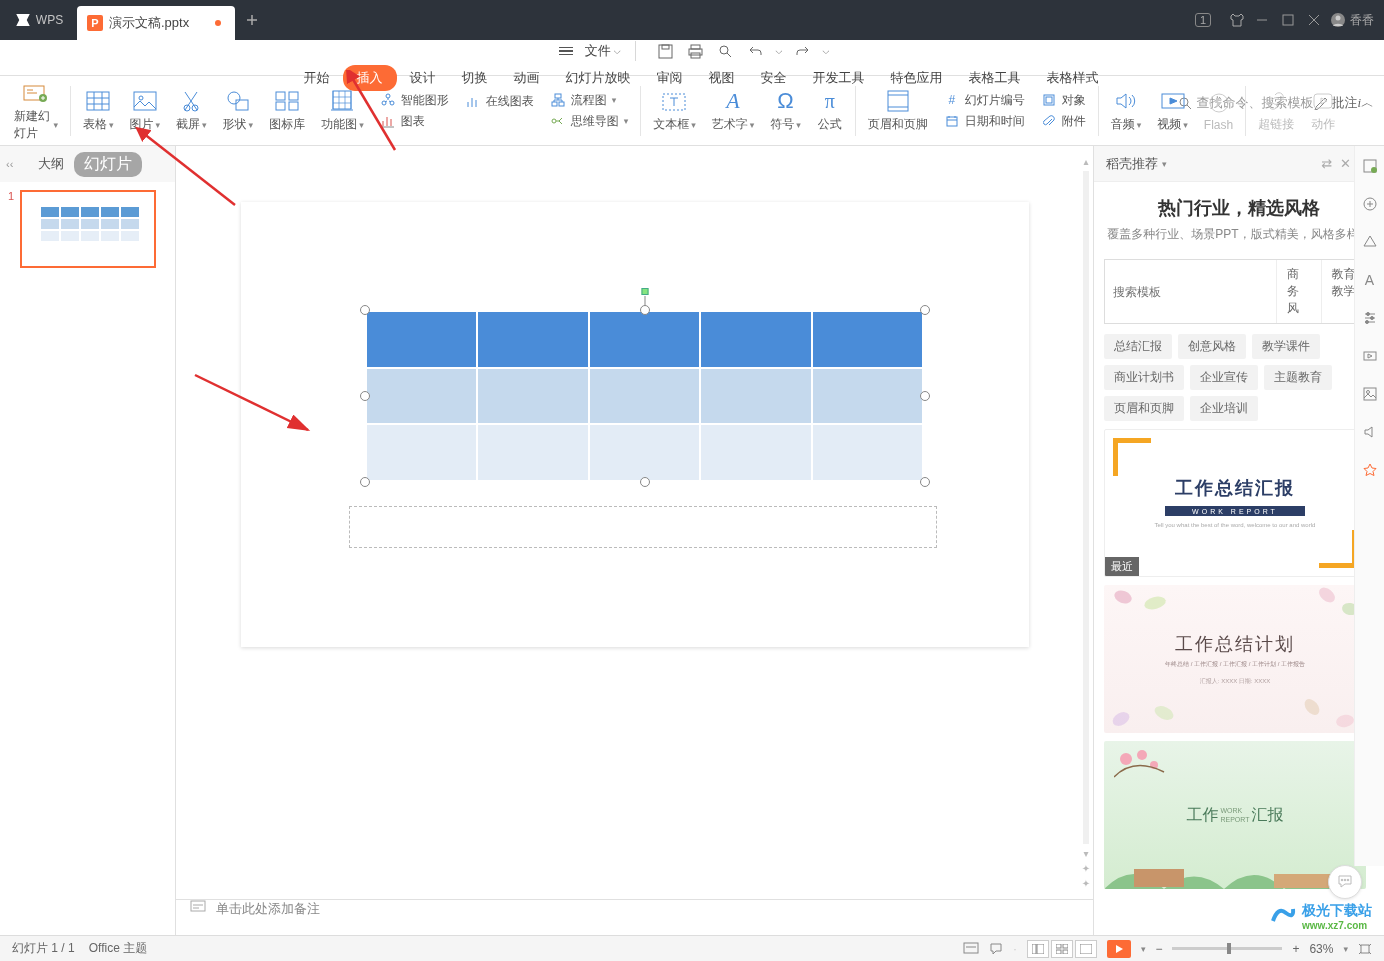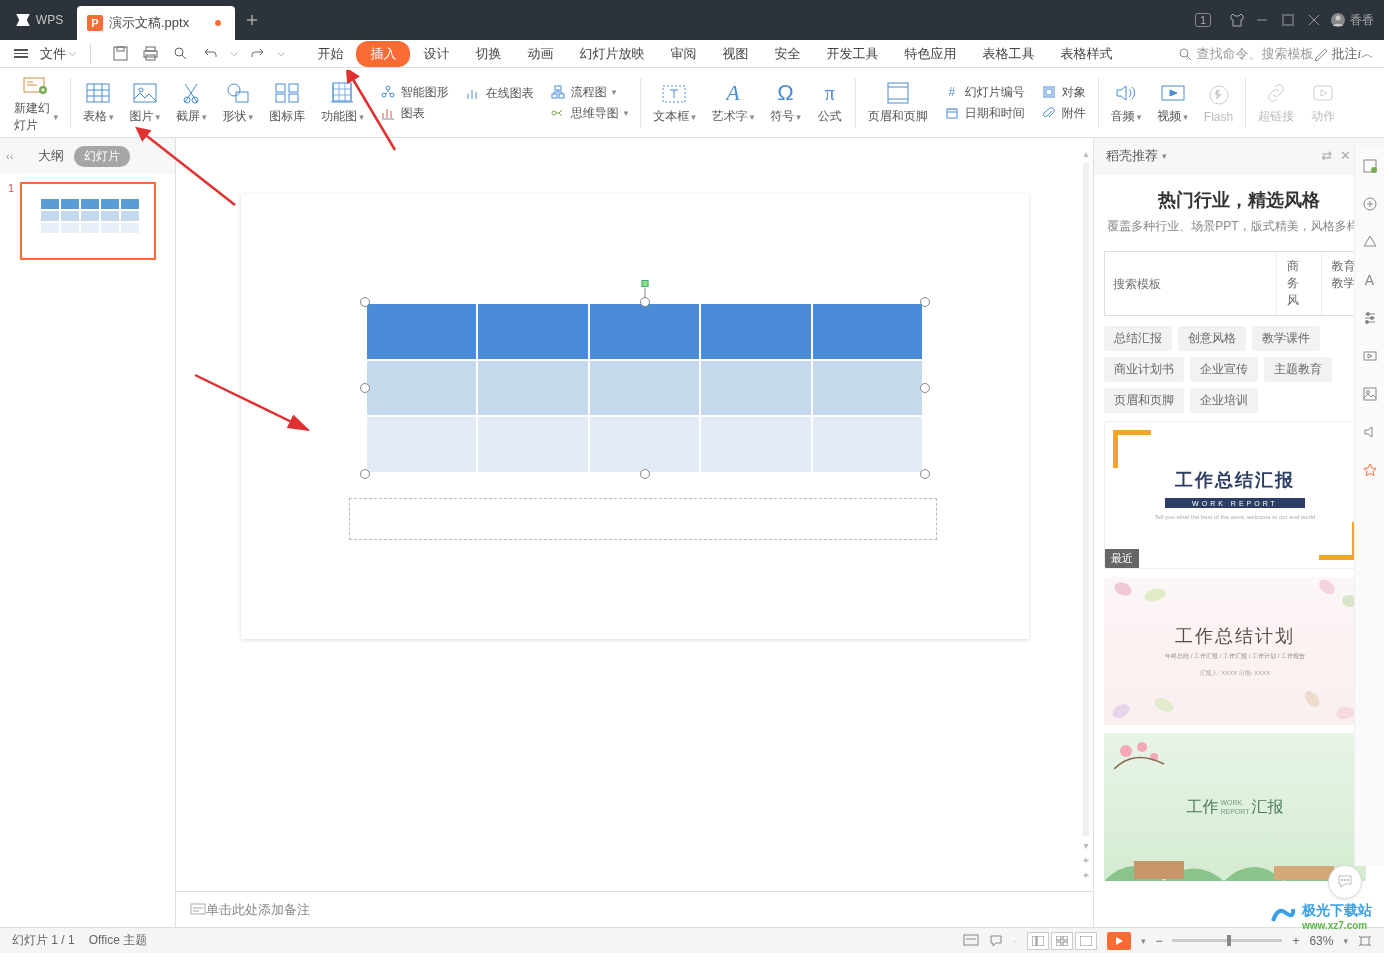--- a/index.html
+++ b/index.html
@@ -12,21 +12,21 @@
 .tab { display:flex; align-items:center; background:#fff; color:#444; border-radius:4px 4px 0 0; margin-top:6px; padding:0 14px 0 10px; font-size:13px; gap:6px; position:relative; }
 .tab .p-icon { width:16px; height:16px; background:#fd6b35; border-radius:2px; color:#fff; font-size:11px; display:flex; align-items:center; justify-content:center; font-weight:bold; }
 .tab .dot { width:6px; height:6px; border-radius:50%; background:#fd6b35; margin-left:20px; }
 .new-tab { width:34px; display:flex; align-items:center; justify-content:center; }
 .title-right { margin-left:auto; display:flex; align-items:center; gap:4px; padding-right:10px; }
 .title-btn { width:30px; height:30px; display:flex; align-items:center; justify-content:center; color:#aaa; font-size:12px; }
 .badge1 { border:1px solid #888; border-radius:3px; padding:0 4px; font-size:11px; }
 .win-ctrl { display:flex; align-items:center; gap:14px; margin-right:6px; color:#999; }
 
 
-.menubar { height:28px; background:#fff; border-bottom:1px solid #e0e0e0; display:flex; align-items:center; padding:0 10px; gap:2px; font-size:13px; color:#444; }
+.menubar { height:36px; background:#fff; border-bottom:1px solid #e0e0e0; display:flex; align-items:center; padding:0 10px; gap:2px; font-size:13px; color:#444;flex-direction:column; }
 .menu-left { display:flex; align-items:center; gap:4px; }
 .ham { display:flex; flex-direction:column; gap:2px; }
 .ham span { width:14px; height:1.5px; background:#555; }
 .file-btn { display:flex; align-items:center; gap:3px; padding:2px 4px; }
 .qat { display:flex; align-items:center; gap:10px; margin-left:10px; color:#666; }
 .qat-item { width:20px; display:flex; justify-content:center; }
 .divider-v { width:1px; height:20px; background:#d8d8d8; margin:0 6px; }
 .tabs-main { display:flex; align-items:center; gap:0; margin-left:18px; }
 .mtab { padding:5px 13px; cursor:pointer; }
 .mtab.active { background:#fd6b35; color:#fff; border-radius:12px; padding:4px 14px; }
@@ -47,21 +47,21 @@
 .disabled .ricon { color:#ccc; }
 .caret { font-size:9px; color:#888; }
 
 
 .main { display:flex; height:calc(961px - 40px - 36px - 70px - 26px); position:relative; }
 
 
 .left-pane { width:176px; border-right:1px solid #e0e0e0; display:flex; flex-direction:column; background:#fff; }
 .left-header { height:36px; display:flex; align-items:center; padding:0 10px; gap:10px; font-size:13px; color:#555; background:#f7f7f7; position:relative; }
 .left-header .collapse { position:absolute; left:6px; color:#999; font-size:11px; }
-.pill { background:#a6a6a6; color:#fff; border-radius:10px; padding:2px 10px; font-size:12px; }
+.pill { background:#a6a6a6; color:#fff; border-radius:10px; padding:2px 10px; font-size:16px; }
 .thumb-list { padding:8px; }
 .thumb-item { display:flex; gap:6px; }
 .thumb-num { font-size:11px; color:#d9534f; }
 .thumb { width:136px; height:78px; border:2px solid #fd6b35; background:#fff; position:relative; }
 .thumb-table { position:absolute; top:14px; left:18px; width:100px; height:36px; display:flex; flex-direction:column; }
 .thumb-row { flex:1; display:flex; }
 .thumb-cell { flex:1; border:0.5px solid #fff; }
 .tr1 .thumb-cell { background:#5b9bd5; }
 .tr2 .thumb-cell { background:#c5d9ed; }
 .tr3 .thumb-cell { background:#e6eef7; }
@@ -74,21 +74,21 @@
 .tbl { width:100%; height:100%; display:flex; flex-direction:column; border:1px solid #fff; }
 .trx { flex:1; display:flex; }
 .tcx { flex:1; border:1px solid #fff; }
 .rA .tcx { background:#4a8cd8; }
 .rB .tcx { background:#c5d9ed; }
 .rC .tcx { background:#e3ecf6; }
 .handle { width:10px; height:10px; background:#fff; border:1px solid #888; border-radius:50%; position:absolute; }
 .rot { width:7px; height:7px; background:#86e57f; border:1px solid #4a8; position:absolute; left:50%; top:-22px; transform:translateX(-50%); }
 .rot::after { content:""; position:absolute; left:50%; top:7px; width:1px; height:12px; background:#888; }
 .ph-box { position:absolute; left:108px; top:304px; width:588px; height:42px; border:1px dashed #bbb; }
-.notes-bar { height:36px; border-top:1px solid #e0e0e0; display:flex; align-items:center; padding:0 14px; gap:0; color:#888; font-size:13px; }
+.notes-bar { height:36px; border-top:1px solid #e0e0e0; display:flex; padding:0 14px; gap:10px; color:#888; font-size:13px; }
 .vscroll { position:absolute; right:2px; top:10px; bottom:10px; width:10px; display:flex; flex-direction:column; align-items:center; color:#bbb; font-size:10px; gap:4px; }
 .vscroll .track { flex:1; width:6px; background:#f0f0f0; }
 
 
 .arrow { position:absolute; pointer-events:none; }
 
 
 .right-pane { width:290px; background:#fff; display:flex; flex-direction:column; }
 .right-header { height:36px; border-bottom:1px solid #eee; display:flex; align-items:center; padding:0 12px; font-size:13px; color:#555; background:#f7f7f7; position:relative; }
 .right-header .rh-ctrl { margin-left:auto; display:flex; gap:8px; color:#aaa; font-size:13px; }

